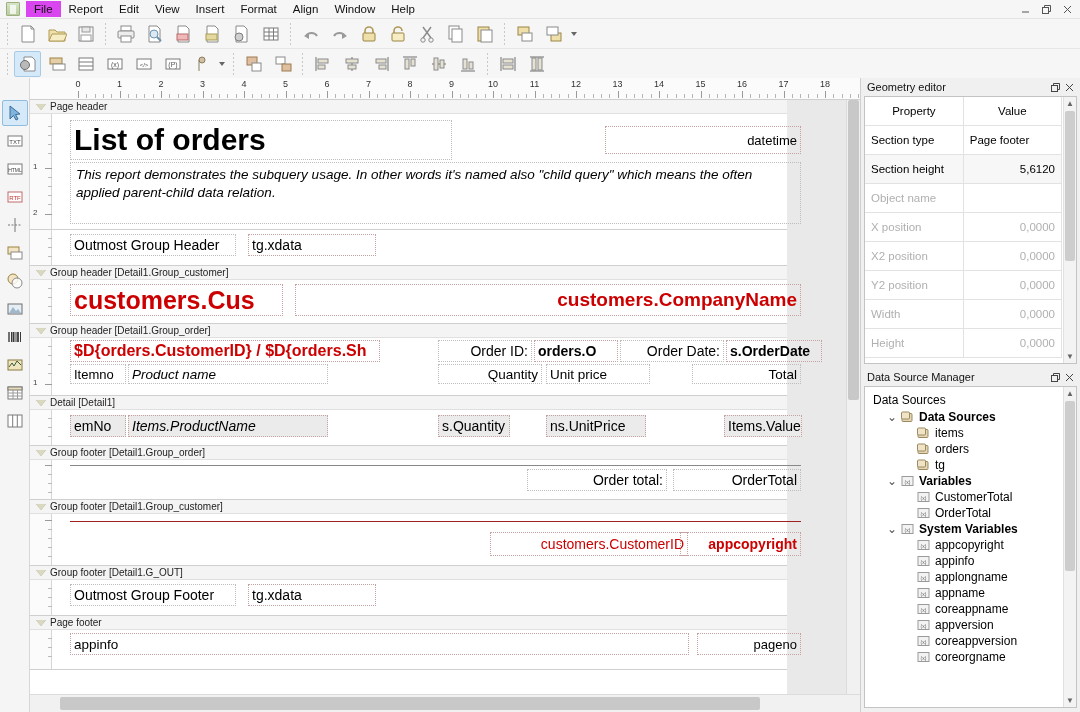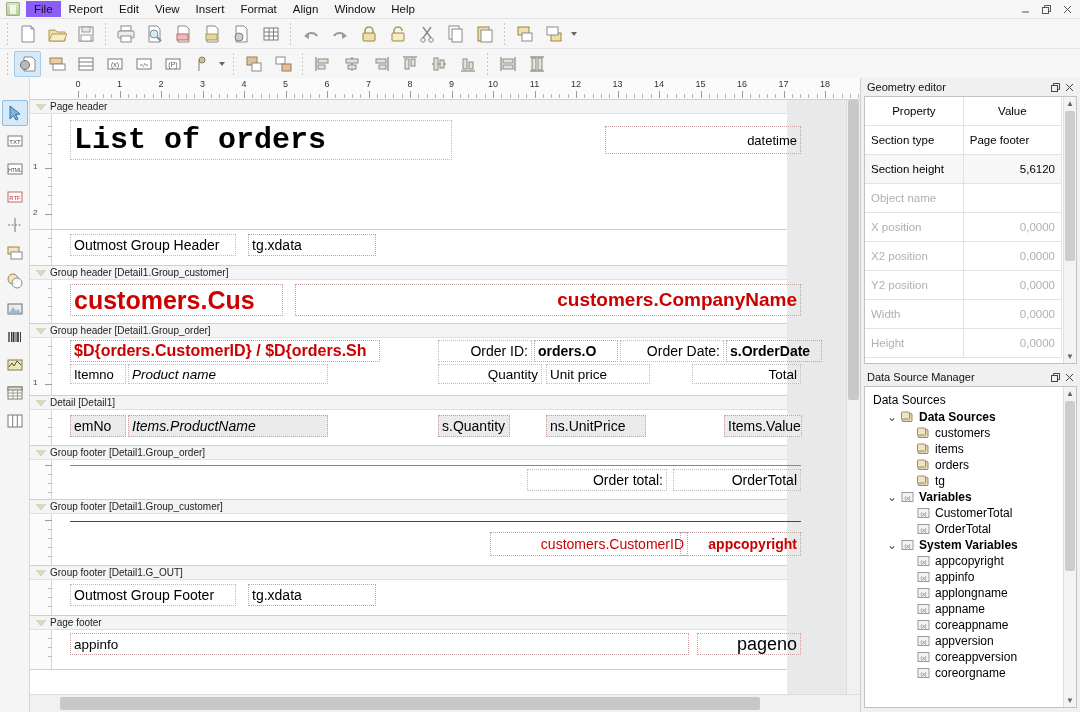--- a/index.html
+++ b/index.html
@@ -27,21 +27,21 @@
     position: relative;
   }
   .applogo:after{
     content:""; position:absolute; left:3px; top:2px; width:6px; height:9px;
     background:#fff; opacity:.75;
   }
   .menu-item {
     padding: 2px 8px; font-size: 11.5px; color: #111; cursor: default;
     white-space: nowrap;
   }
-  .menu-item.active { background: #8b5cf6; }
+  .menu-item.active { background: #d946ef; }
   .winbtns { position: absolute; right: 2px; top: 0; display: flex; height: 19px; align-items: center; }
   .winbtn { width: 21px; height: 17px; display:flex; align-items:center; justify-content:center; color:#555; font-size: 11px; }
   .winbtn svg { display:block; }
 
   
   .toolbar {
     height: 30px; display: flex; align-items: center;
     background: #f6f6f6; border-bottom: 1px solid #e6e6e6;
     padding-left: 2px;
   }
@@ -811,22 +811,25 @@
                 <div class="vm" style="top:12px"></div>
                   <div class="vm" style="top:21px"></div>
                   <div class="vm" style="top:30px"></div>
                 <div class="vm" style="top:39px"></div>
                   <div class="vm" style="top:63px"></div>
                   <div class="vm" style="top:72px"></div>
                 <div class="vm" style="top:81px"></div>
                   <div class="vm" style="top:90px"></div>
               </div>
               <div class="bandcontent">
-                <div class="fld plain" style="left:18px; top:6px; width:382px; height:40px; font-size:30px; font-weight:bold; font-family:Liberation Mono, monospace;">List of orders</div>
+                <div class="fld plain" style="left:18px; top:6px; width:382px; height:40px; font-size:30px; font-weight:bold; font-family:Liberation Sans, sans-serif;">List of orders</div>
                 <div class="fld right" style="left:553px; top:12px; width:196px; height:28px; font-size:13px;">datetime</div>
+                <div class="fld plain" style="left:18px; top:48px; width:731px; height:62px; font-style:italic; font-size:13.5px; display:block; padding:3px 5px; white-space:normal; line-height:1.35;">
+                  <span>This report demonstrates the subquery usage. In other words it's named also "child query" which means the often applied parent-child data relation.</span>
+                </div>
               </div>
             </div>
           </div>
 
           <div class="section">
             <div class="bandbody" style="height:36px">
               <div class="vruler">
                 <div class="vm" style="top:8px"></div>
                   <div class="vm" style="top:17px"></div>
                   <div class="vm" style="top:26px"></div>
@@ -973,21 +976,21 @@
               <span>Page footer</span>
             </div>
             <div class="bandbody" style="height:40px">
               <div class="vruler">
                 <div class="vm" style="top:8px"></div>
                   <div class="vm" style="top:17px"></div>
                   <div class="vm" style="top:26px"></div>
               </div>
               <div class="bandcontent">
                 <div class="fld" style="left:18px; top:3px; width:619px; height:22px; font-size:13.5px;">appinfo</div>
-                <div class="fld right" style="left:645px; top:3px; width:104px; height:22px; font-size:18px;">pageno</div>
+                <div class="fld right" style="left:645px; top:3px; width:104px; height:22px; font-size:13px;">pageno</div>
               </div>
             </div>
           </div>
 
         </div>
       </div>
 
       <div class="scroll-v">
         <div class="thumb"></div>
       </div>
@@ -1096,30 +1099,20 @@
                   <span class="lbl">Data Sources</span>
                 </div>
                 <div class="trow ind2">
                   <span class="tw"></span>
                   <span class="ic">
                     <svg width="13" height="12">
                       <rect x="1" y="2.5" width="10" height="8" rx="1" fill="#e3d5b6" stroke="#9a8a5e"></rect>
                       <rect x="0.5" y="1" width="8" height="7" rx="1" fill="#efe4c8" stroke="#9a8a5e"></rect>
                     </svg>
                   </span>
-                  <span class="lbl">customers</span>
-                </div>
-                <div class="trow ind2">
-                  <span class="tw"></span>
-                  <span class="ic">
-                    <svg width="13" height="12">
-                      <rect x="1" y="2.5" width="10" height="8" rx="1" fill="#e3d5b6" stroke="#9a8a5e"></rect>
-                      <rect x="0.5" y="1" width="8" height="7" rx="1" fill="#efe4c8" stroke="#9a8a5e"></rect>
-                    </svg>
-                  </span>
                   <span class="lbl">items</span>
                 </div>
                 <div class="trow ind2">
                   <span class="tw"></span>
                   <span class="ic">
                     <svg width="13" height="12">
                       <rect x="1" y="2.5" width="10" height="8" rx="1" fill="#e3d5b6" stroke="#9a8a5e"></rect>
                       <rect x="0.5" y="1" width="8" height="7" rx="1" fill="#efe4c8" stroke="#9a8a5e"></rect>
                     </svg>
                   </span>

